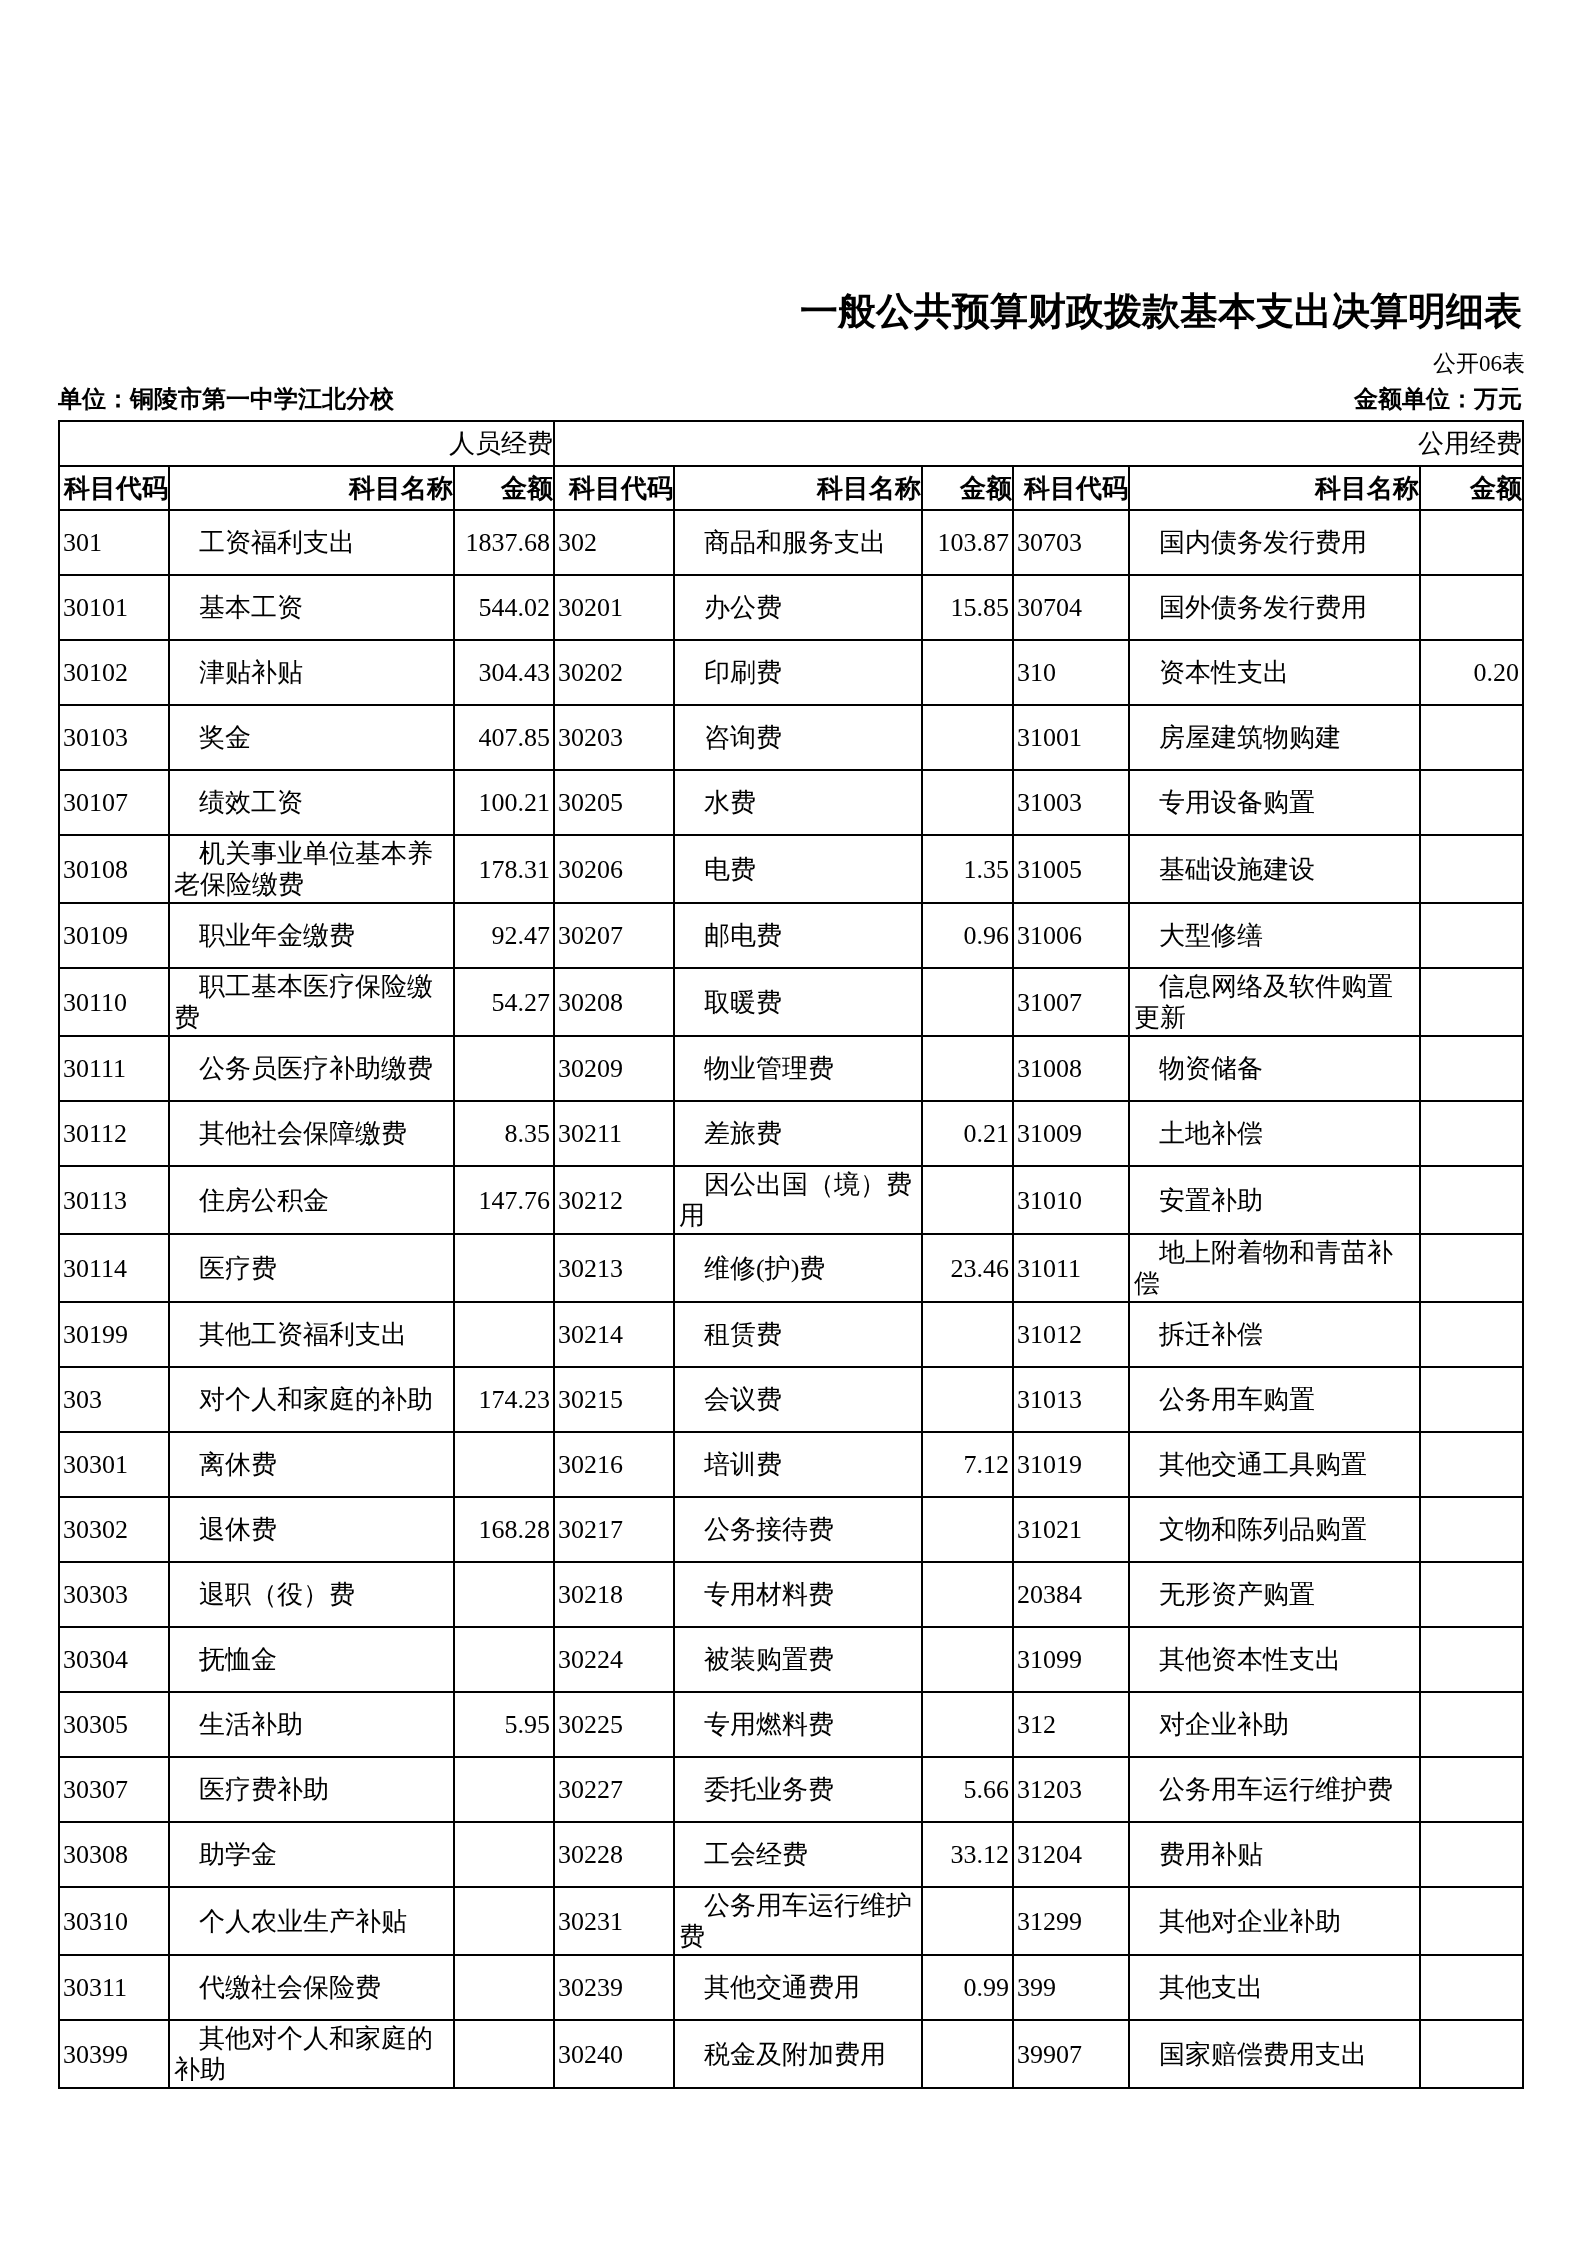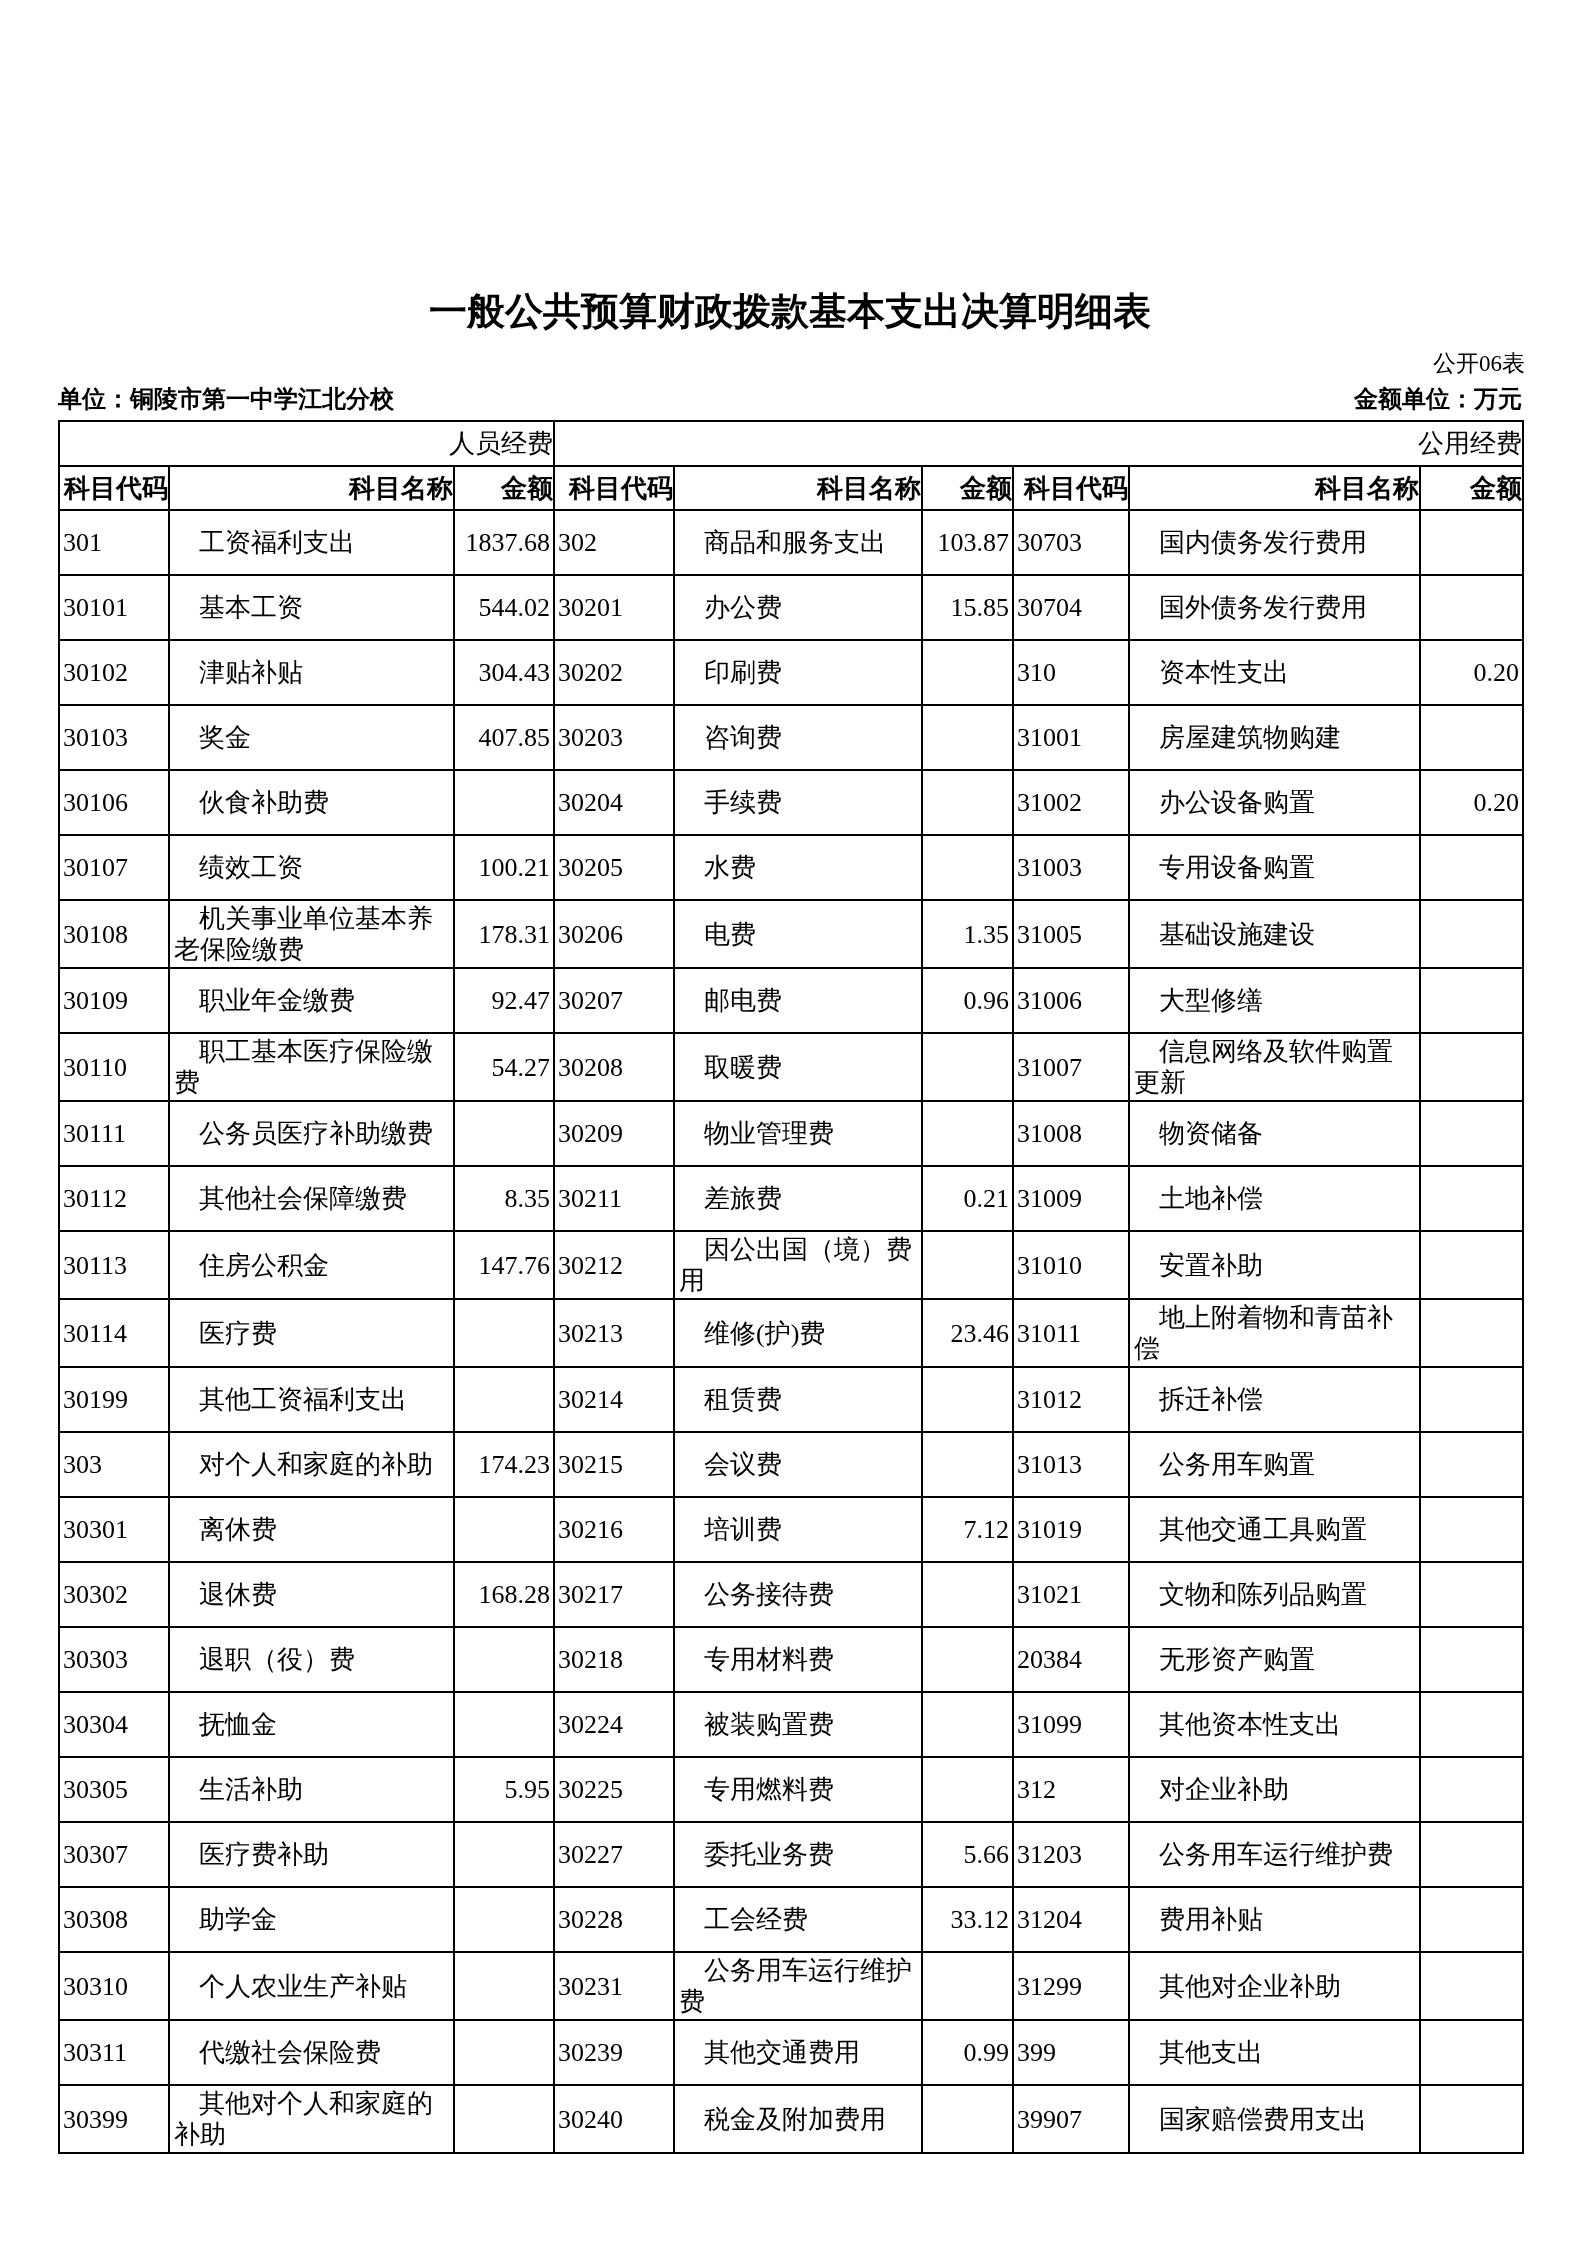--- a/index.html
+++ b/index.html
@@ -5,21 +5,21 @@
   html,body{margin:0;padding:0;background:#ffffff;}
   .page{
     position:relative;
     width:1587px;height:2245px;
     background:#ffffff;color:#000000;
     font-family:"Liberation Serif","DejaVu Serif",serif;
     overflow:hidden;
   }
   .title{
     position:absolute;left:58px;top:286px;width:1464px;
-    text-align:center;
+    text-align:right;
     font-family:"Liberation Sans","DejaVu Sans",sans-serif;
     font-weight:bold;font-size:38px;white-space:nowrap;
   }
   .form-no{
     position:absolute;top:348px;right:62px;
     font-size:23px;
   }
   .meta{
     position:absolute;left:58px;top:383px;width:1464px;
     display:flex;justify-content:space-between;align-items:flex-end;
@@ -129,31 +129,20 @@
           <td class="name">奖金</td>
           <td class="amt">407.85</td>
           <td class="code">30203</td>
           <td class="name">咨询费</td>
           <td class="amt"></td>
           <td class="code">31001</td>
           <td class="name">房屋建筑物购建</td>
           <td class="amt"></td>
         </tr>
         <tr>
-          <td class="code">30106</td>
-          <td class="name">伙食补助费</td>
-          <td class="amt"></td>
-          <td class="code">30204</td>
-          <td class="name">手续费</td>
-          <td class="amt"></td>
-          <td class="code">31002</td>
-          <td class="name">办公设备购置</td>
-          <td class="amt">0.20</td>
-        </tr>
-        <tr>
           <td class="code">30107</td>
           <td class="name">绩效工资</td>
           <td class="amt">100.21</td>
           <td class="code">30205</td>
           <td class="name">水费</td>
           <td class="amt"></td>
           <td class="code">31003</td>
           <td class="name">专用设备购置</td>
           <td class="amt"></td>
         </tr>

